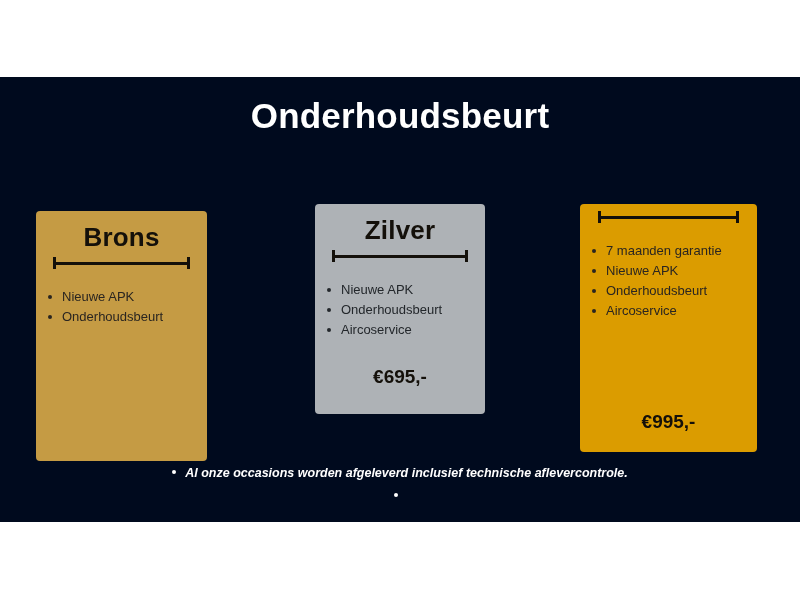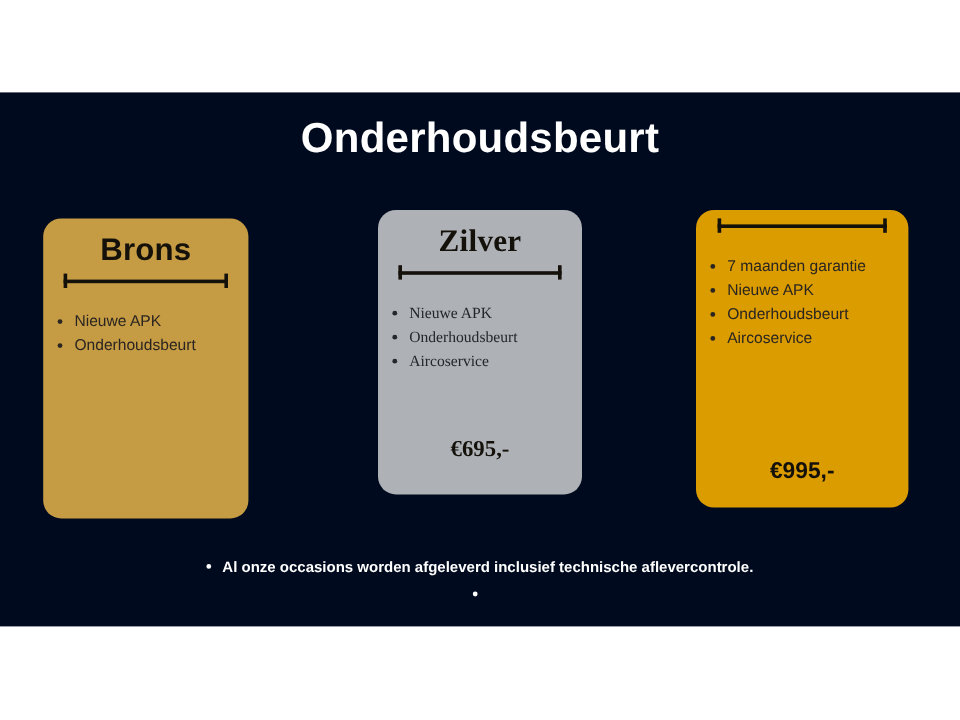--- a/index.html
+++ b/index.html
@@ -39,23 +39,24 @@
     color: #ffffff;
     font-size: 35px;
     font-weight: 700;
     letter-spacing: 0.2px;
     line-height: 1;
   }
 
   
   .card {
     position: absolute;
-    border-radius: 15px;
+    border-radius: 4px;
     padding: 0;
     overflow: hidden;
+    margin-top: 29px;
   }
 
   .card-bronze {
     left: 36px;
     top: 105px;
     width: 171px;
     height: 250px;
     background: #c59b44;
   }
 
@@ -72,21 +73,21 @@
 
   .card-gold {
     left: 580px;
     top: 98px;
     width: 177px;
     height: 248px;
     background: #db9c00;
   }
 
   
-  .card-silver { height: 237px; font-family: Liberation Serif, serif; }
+  .card-silver { height: 210px; }
 
   .card-inner {
     position: relative;
     width: 100%;
     height: 100%;
   }
 
   .card-title {
     text-align: center;
     font-size: 26px;
@@ -166,20 +167,21 @@
     top: 385px;
     width: 800px;
     text-align: center;
     color: #ffffff;
   }
   .footnote {
     font-size: 12.5px;
     font-weight: 700;
     line-height: 23px;
     white-space: nowrap;
+    font-style: italic;
   }
   .footnote .fbullet {
     display: inline-block;
     width: 4px;
     height: 4px;
     border-radius: 50%;
     background: #ffffff;
     vertical-align: middle;
     margin-right: 9px;
     position: relative;

